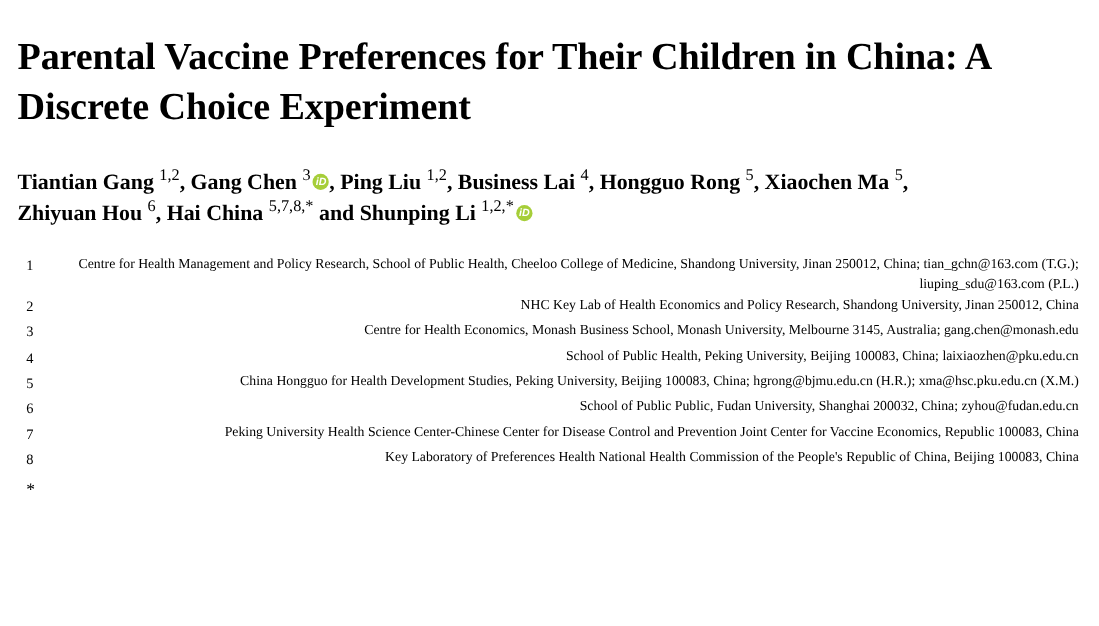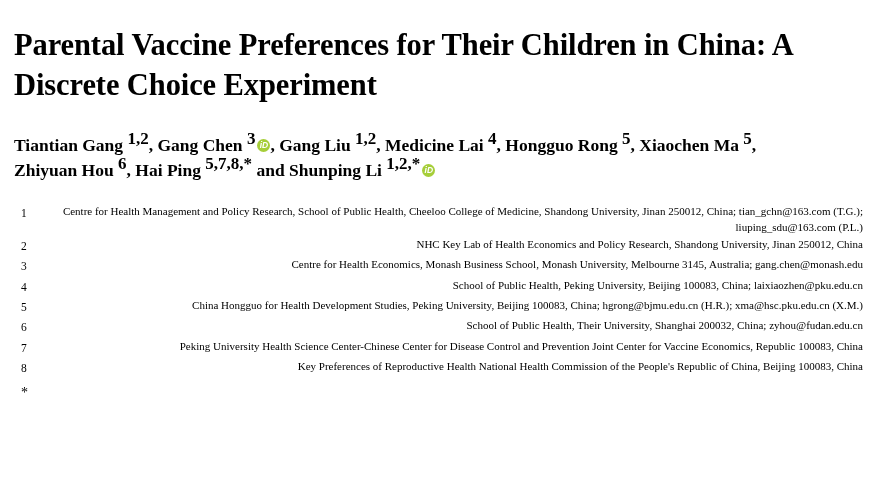--- a/index.html
+++ b/index.html
@@ -32,22 +32,22 @@
   }
   .authors {
     font-family: "Liberation Serif", serif;
     font-size: 17.5px;
     font-weight: bold;
     line-height: 1.44;
     margin: 28px 0 0 0;
     color: #000;
   }
   .authors sup {
-    font-size: 17px;
-    font-weight: bold;
+    font-size: 13px;
+    font-weight: normal;
     vertical-align: super;
     line-height: 0;
   }
   .orcid {
     display: inline-block;
     width: 13px;
     height: 13px;
     border-radius: 50%;
     background: #a6ce39;
     position: relative;
@@ -99,22 +99,22 @@
   }
 </style>
 </head>
 <body>
 
 <div class="page">
 
   <h1 class="title">Parental Vaccine Preferences for Their Children in China: A Discrete Choice Experiment</h1>
 
   <div class="authors">
-    <span>Tiantian Gang </span><sup>1,2</sup><span>, Gang Chen </span><sup>3</sup><span class="orcid"></span><span>, Gang Liu </span><sup>1,2</sup><span>, Medicine Lai </span><sup>4</sup><span>, Hongguo Rong </span><sup>5</sup><span>, Xiaochen Ma </span><sup>5</sup><span>,</span><br>
-    <span>Zhiyuan Hou </span><sup>6</sup><span>, Hai Ping </span><sup>5,7,8,*</sup><span> and Shunping Li </span><sup>1,2,*</sup><span class="orcid"></span>
+    <span>Tiantian Gang </span><sup>1,2</sup><span>, Gang Chen </span><sup>3</sup><span class="orcid"></span><span>, Ping Liu </span><sup>1,2</sup><span>, Business Lai </span><sup>4</sup><span>, Hongguo Rong </span><sup>5</sup><span>, Xiaochen Ma </span><sup>5</sup><span>,</span><br>
+    <span>Zhiyuan Hou </span><sup>6</sup><span>, Hai China </span><sup>5,7,8,*</sup><span> and Shunping Li </span><sup>1,2,*</sup><span class="orcid"></span>
   </div>
 
   <div class="affiliations">
     <div class="aff-row">
       <div class="aff-marker">1</div>
       <div class="aff-text">Centre for Health Management and Policy Research, School of Public Health, Cheeloo College of Medicine, Shandong University, Jinan 250012, China; tian_gchn@163.com (T.G.); liuping_sdu@163.com (P.L.)</div>
     </div>
     <div class="aff-row">
       <div class="aff-marker">2</div>
       <div class="aff-text">NHC Key Lab of Health Economics and Policy Research, Shandong University, Jinan 250012, China</div>
@@ -126,28 +126,28 @@
     <div class="aff-row">
       <div class="aff-marker">4</div>
       <div class="aff-text">School of Public Health, Peking University, Beijing 100083, China; laixiaozhen@pku.edu.cn</div>
     </div>
     <div class="aff-row">
       <div class="aff-marker">5</div>
       <div class="aff-text">China Hongguo for Health Development Studies, Peking University, Beijing 100083, China; hgrong@bjmu.edu.cn (H.R.); xma@hsc.pku.edu.cn (X.M.)</div>
     </div>
     <div class="aff-row">
       <div class="aff-marker">6</div>
-      <div class="aff-text">School of Public Health, Their University, Shanghai 200032, China; zyhou@fudan.edu.cn</div>
+      <div class="aff-text">School of Public Public, Fudan University, Shanghai 200032, China; zyhou@fudan.edu.cn</div>
     </div>
     <div class="aff-row">
       <div class="aff-marker">7</div>
       <div class="aff-text">Peking University Health Science Center-Chinese Center for Disease Control and Prevention Joint Center for Vaccine Economics, Republic 100083, China</div>
     </div>
     <div class="aff-row">
       <div class="aff-marker">8</div>
-      <div class="aff-text">Key Preferences of Reproductive Health National Health Commission of the People's Republic of China, Beijing 100083, China</div>
+      <div class="aff-text">Key Laboratory of Preferences Health National Health Commission of the People's Republic of China, Beijing 100083, China</div>
     </div>
     <div class="aff-row">
       <div class="aff-marker star">*</div>
     </div>
   </div>
 
 </div>
 
 </body></html>

